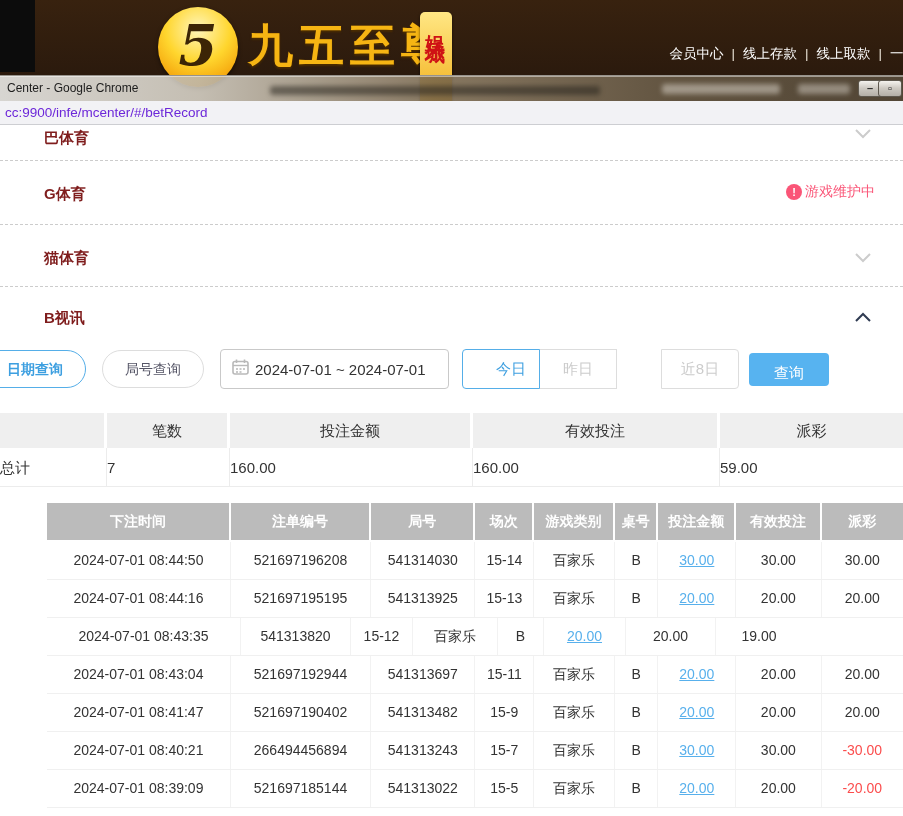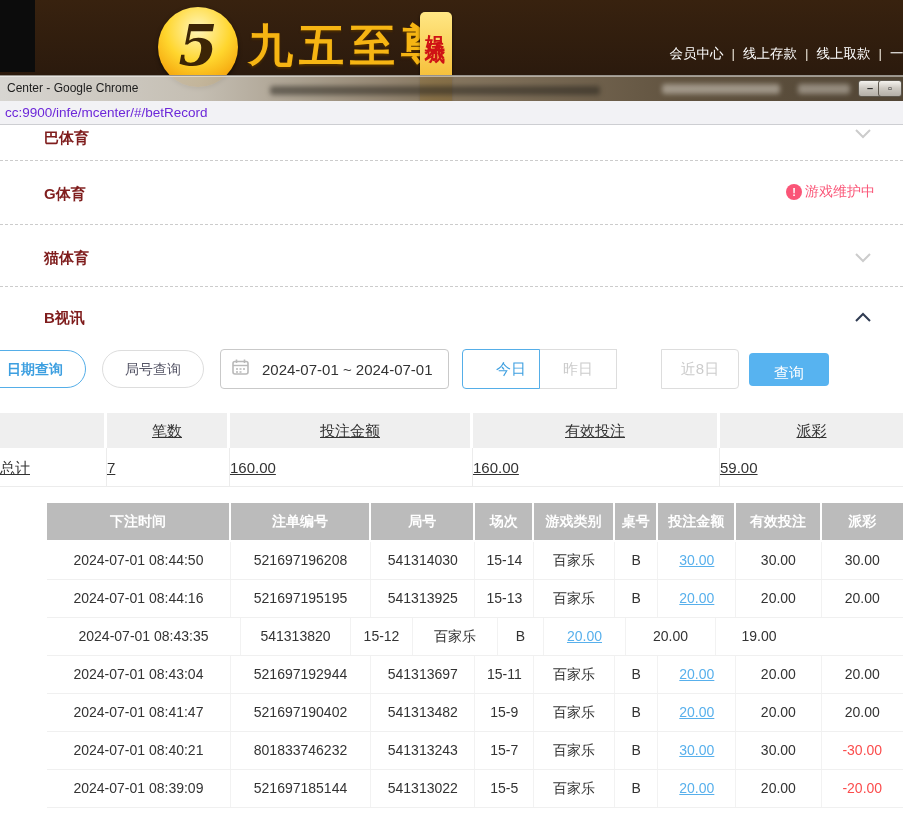--- a/index.html
+++ b/index.html
@@ -60,34 +60,34 @@
   .warn-ic{width:16px;height:16px;border-radius:50%;background:#fa5577;color:#fff;font-weight:bold;
            font-size:11px;text-align:center;line-height:16px;}
 
   
   .filter-row{display:flex;align-items:center;height:40px;margin-top:6px;}
   .pill{height:38px;line-height:36px;border-radius:20px;background:#fff;box-sizing:border-box;
         font-size:14px;padding:0 22px;}
   .pill-date{margin-left:-34px;border:1px solid #55aee8;color:#3d9fe0;font-weight:bold;padding-left:40px;}
   .pill-round{margin-left:16px;border:1px solid #ddd;color:#556;}
   .date-box{margin-left:16px;width:229px;height:40px;border:1px solid #c9c9c9;border-radius:4px;
-            box-sizing:border-box;display:flex;align-items:center;padding-left:11px;gap:13px;}
+            box-sizing:border-box;display:flex;align-items:center;padding-left:11px;gap:6px;}
   .date-text{font-size:15px;color:#333;}
   .seg-group{display:flex;margin-left:13px;}
   .seg{width:78px;height:40px;line-height:38px;text-align:center;font-size:15px;box-sizing:border-box;
        border:1px solid #ddd;color:#ccc;background:#fff;margin-left:-1px;}
   .seg:first-child{margin-left:0;border-radius:4px 0 0 4px;}
   .seg:last-child{border-radius:0 4px 4px 0;margin-left:44px;}
   .seg.active{border:1px solid #55aee8;color:#3d9fe0;position:relative;z-index:1;padding-left:20px;}
   .btn-search{margin-left:10px;width:80px;height:33px;border:none;border-radius:4px;background:#57b3f0;
               color:#fff;font-size:15px;line-height:40px;text-align:center;}
 
   
   .sum-table{margin-top:24px;}
-  .sum-head,.sum-body{display:flex;text-decoration:underline;}
+  .sum-head,.sum-body{display:flex;}
   .sh{height:35px;line-height:35px;background:#efefef;text-align:center;font-size:15px;color:#333;
       box-sizing:border-box;border-right:3px solid #fff;}
   .sh:last-child{border-right:none;}
   .sb{height:39px;line-height:39px;background:#fff;text-align:left;font-size:15px;color:#333;
       box-sizing:border-box;border-bottom:1px solid #ececec;border-right:1px solid #ececec;}
   .sb:last-child{border-right:none;}
   .s0{width:107px;} .s1{width:123px;} .s2{width:243px;} .s3{width:247px;} .s4{width:183px;}
 
   
   .bet-table{margin-top:16px;padding-left:47px;}
@@ -279,21 +279,21 @@
             <div class="td c2">541313482</div>
             <div class="td c3">15-9</div>
             <div class="td c4">百家乐</div>
             <div class="td c5">B</div>
             <div class="td c6"><span class="amt-link">20.00</span></div>
             <div class="td c7">20.00</div>
             <div class="td c8">20.00</div>
           </div>
           <div class="tr">
             <div class="td c0">2024-07-01 08:40:21</div>
-            <div class="td c1">801833746232</div>
+            <div class="td c1">266494456894</div>
             <div class="td c2">541313243</div>
             <div class="td c3">15-7</div>
             <div class="td c4">百家乐</div>
             <div class="td c5">B</div>
             <div class="td c6"><span class="amt-link">30.00</span></div>
             <div class="td c7">30.00</div>
             <div class="td c8 neg">-30.00</div>
           </div>
           <div class="tr">
             <div class="td c0">2024-07-01 08:39:09</div>

